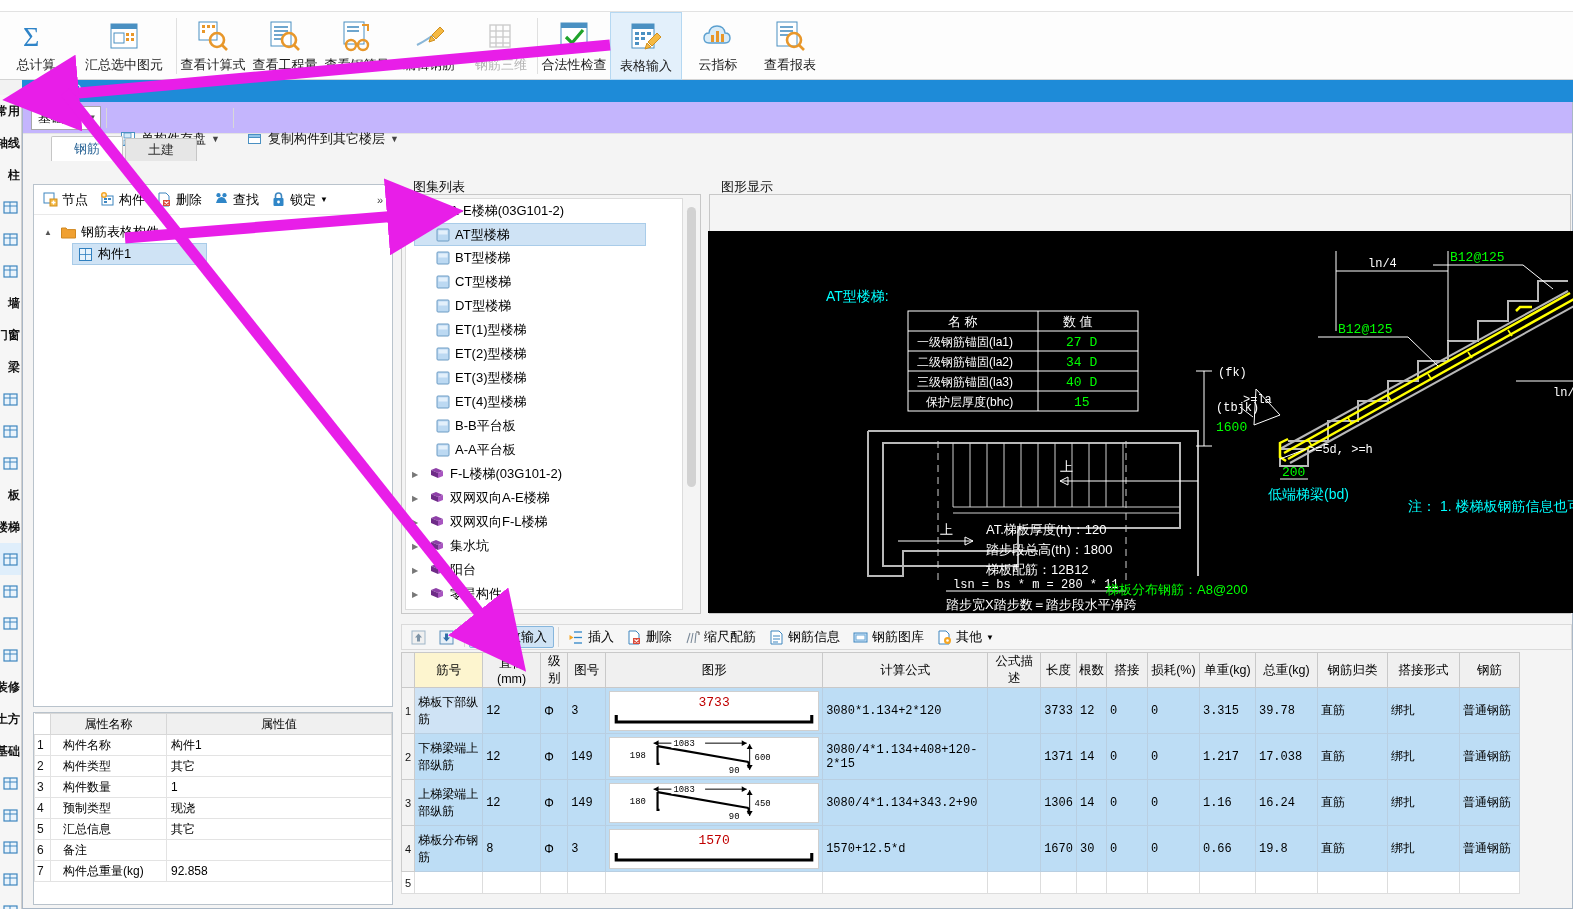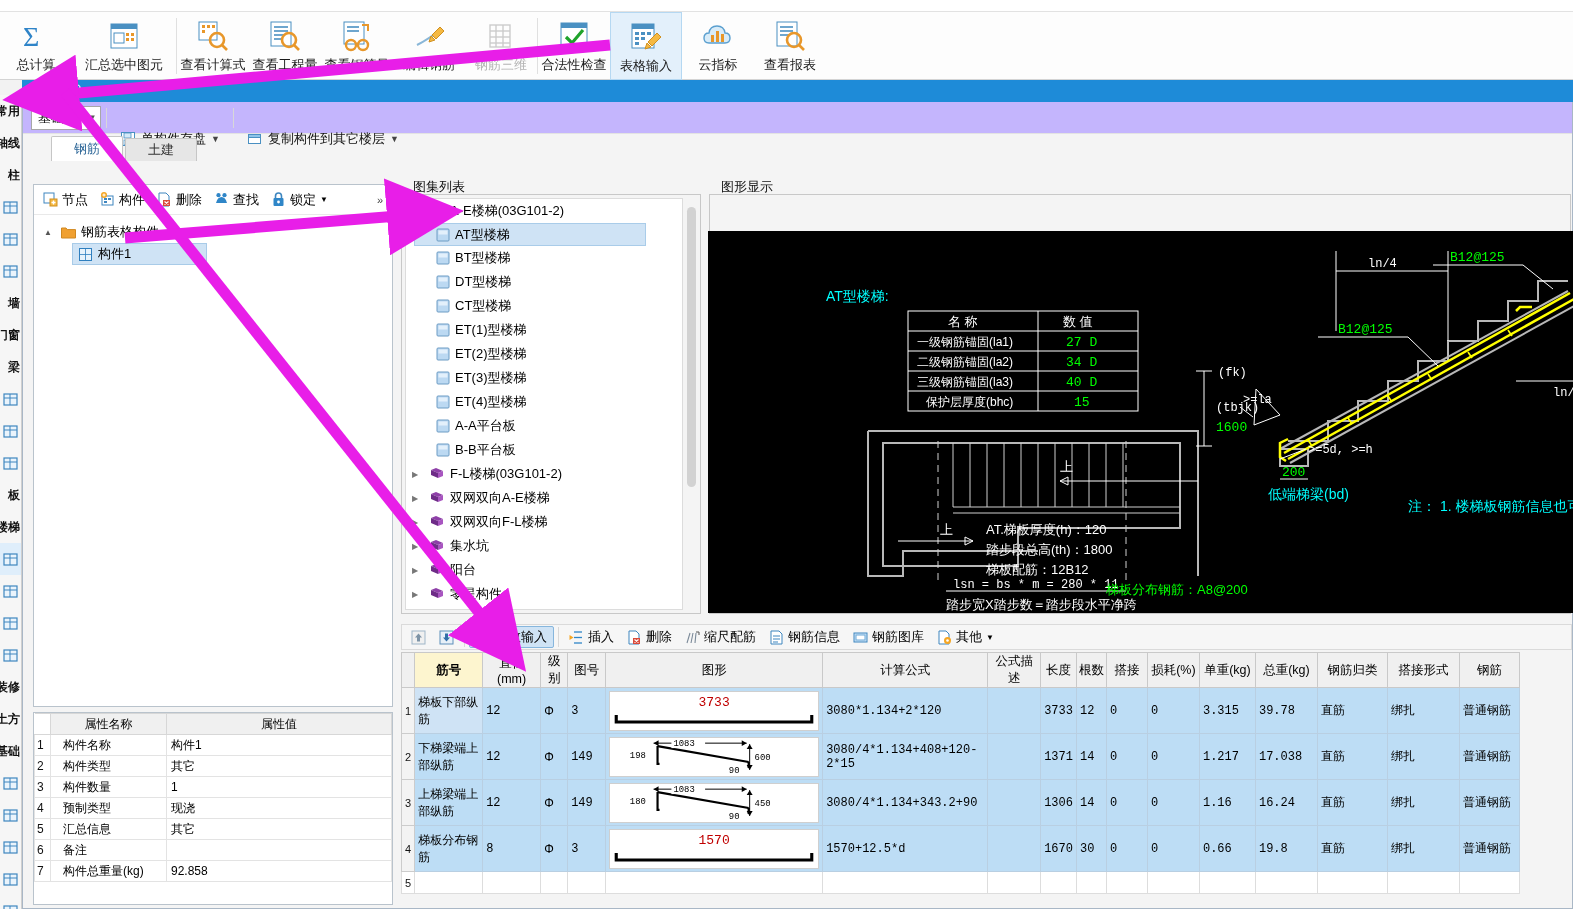--- a/index.html
+++ b/index.html
@@ -128,21 +128,21 @@
     padding:1px 3px; background:#f6f6f6; border:1px solid #dadada; }
   .gtb { display:flex; align-items:center; gap:4px; font-size:13px;
     padding:0 6px; height:22px; }
   .gtb.act { background:#cfe3f5; border:1px solid #86b6dd; border-radius:2px; }
   #gridtable { position:absolute; left:0; top:28px; width:1195px; height:253px;
     overflow:hidden; }
   #gridtable table { border-collapse:collapse; font-size:12px;
     table-layout:fixed; }
   #gridtable th { background:#f0f0f0; border:1px solid #c9c9c9; height:22px;
     font-weight:normal; font-size:12.5px; padding:0 2px; }
-  #gridtable th.hl { background:#fdf5cf; font-weight:bold;margin-top:8px; }
+  #gridtable th.hl { background:#fdf5cf; font-weight:normal;margin-top:8px; }
   #gridtable td { border:1px solid #b9cfe2; background:#bdddf5; height:46px;
     padding:0 3px; vertical-align:middle; font-size:12px;
     font-family:"Liberation Mono","DejaVu Sans Mono",monospace; }
   #gridtable td.cjk { font-family:"Liberation Sans",sans-serif; }
   #gridtable td.rowno { background:#f3f3f3; border:1px solid #ccc;
     width:10px; text-align:center; font-size:11px; color:#111;
     font-family:"Liberation Sans",sans-serif; }
   #gridtable td.first { background:#cfe3f5; }
   #gridtable tr.empty td { background:#fff; height:22px; border:1px solid #ddd; }
   .shape { background:#fff; border:1px solid #cfcfcf; height:40px; width:100%;
@@ -619,28 +619,28 @@
                   <rect x="1" y="1" width="12" height="12" rx="1" fill="#bcd9f2" stroke="#6d9cc4"></rect>
                   <rect x="2.5" y="2.5" width="9" height="4" fill="#e3f0fb"></rect>
                 </svg>
                 <span>BT型楼梯</span>
               </div>
               <div class="arow lvl2">
                 <svg width="14" height="14" viewBox="0 0 14 14">
                   <rect x="1" y="1" width="12" height="12" rx="1" fill="#bcd9f2" stroke="#6d9cc4"></rect>
                   <rect x="2.5" y="2.5" width="9" height="4" fill="#e3f0fb"></rect>
                 </svg>
-                <span>DT型楼梯</span>
+                <span>CT型楼梯</span>
               </div>
               <div class="arow lvl2">
                 <svg width="14" height="14" viewBox="0 0 14 14">
                   <rect x="1" y="1" width="12" height="12" rx="1" fill="#bcd9f2" stroke="#6d9cc4"></rect>
                   <rect x="2.5" y="2.5" width="9" height="4" fill="#e3f0fb"></rect>
                 </svg>
-                <span>CT型楼梯</span>
+                <span>DT型楼梯</span>
               </div>
               <div class="arow lvl2">
                 <svg width="14" height="14" viewBox="0 0 14 14">
                   <rect x="1" y="1" width="12" height="12" rx="1" fill="#bcd9f2" stroke="#6d9cc4"></rect>
                   <rect x="2.5" y="2.5" width="9" height="4" fill="#e3f0fb"></rect>
                 </svg>
                 <span>ET(1)型楼梯</span>
               </div>
               <div class="arow lvl2">
                 <svg width="14" height="14" viewBox="0 0 14 14">
@@ -661,28 +661,28 @@
                   <rect x="1" y="1" width="12" height="12" rx="1" fill="#bcd9f2" stroke="#6d9cc4"></rect>
                   <rect x="2.5" y="2.5" width="9" height="4" fill="#e3f0fb"></rect>
                 </svg>
                 <span>ET(4)型楼梯</span>
               </div>
               <div class="arow lvl2">
                 <svg width="14" height="14" viewBox="0 0 14 14">
                   <rect x="1" y="1" width="12" height="12" rx="1" fill="#bcd9f2" stroke="#6d9cc4"></rect>
                   <rect x="2.5" y="2.5" width="9" height="4" fill="#e3f0fb"></rect>
                 </svg>
-                <span>A-A平台板</span>
+                <span>B-B平台板</span>
               </div>
               <div class="arow lvl2">
                 <svg width="14" height="14" viewBox="0 0 14 14">
                   <rect x="1" y="1" width="12" height="12" rx="1" fill="#bcd9f2" stroke="#6d9cc4"></rect>
                   <rect x="2.5" y="2.5" width="9" height="4" fill="#e3f0fb"></rect>
                 </svg>
-                <span>B-B平台板</span>
+                <span>A-A平台板</span>
               </div>
               <div class="arow lvl1">
                 <span class="exp">▶</span>
                 <svg width="16" height="14" viewBox="0 0 16 14">
                   <path d="M2 3 l5 -2 l7 3 l-5 2 z" fill="#8e3fa8"></path>
                   <path d="M2 3 v5 l7 3 v-5 z" fill="#6e2c87"></path>
                   <path d="M9 6 l5 -2 v5 l-5 2 z" fill="#a855c0"></path>
                 </svg>
                 <span>F-L楼梯(03G101-2)</span>
               </div>

